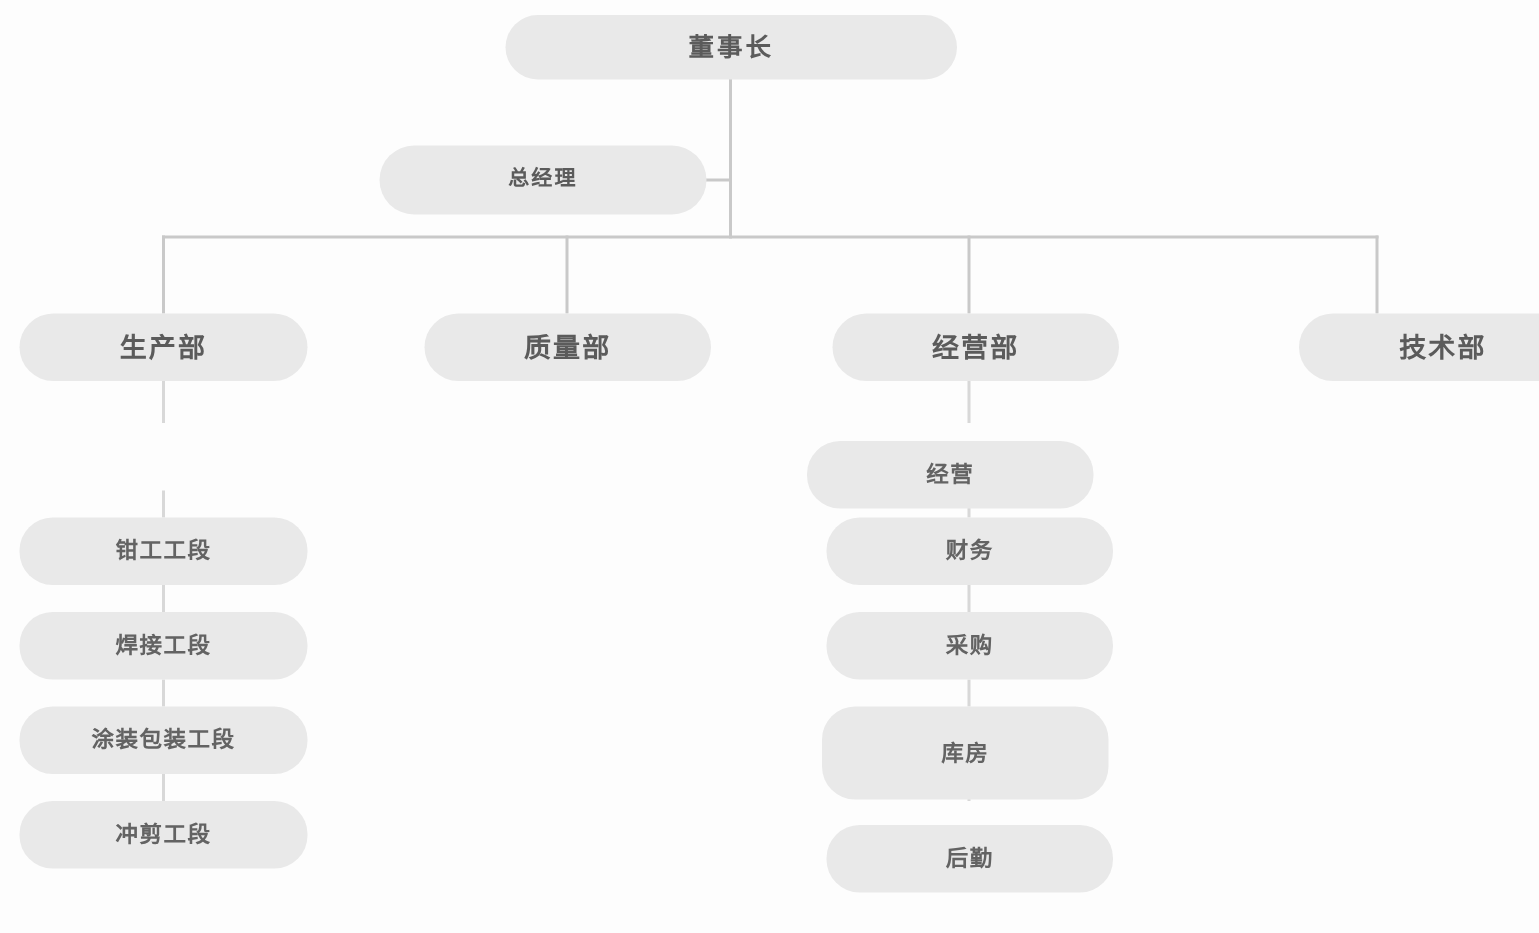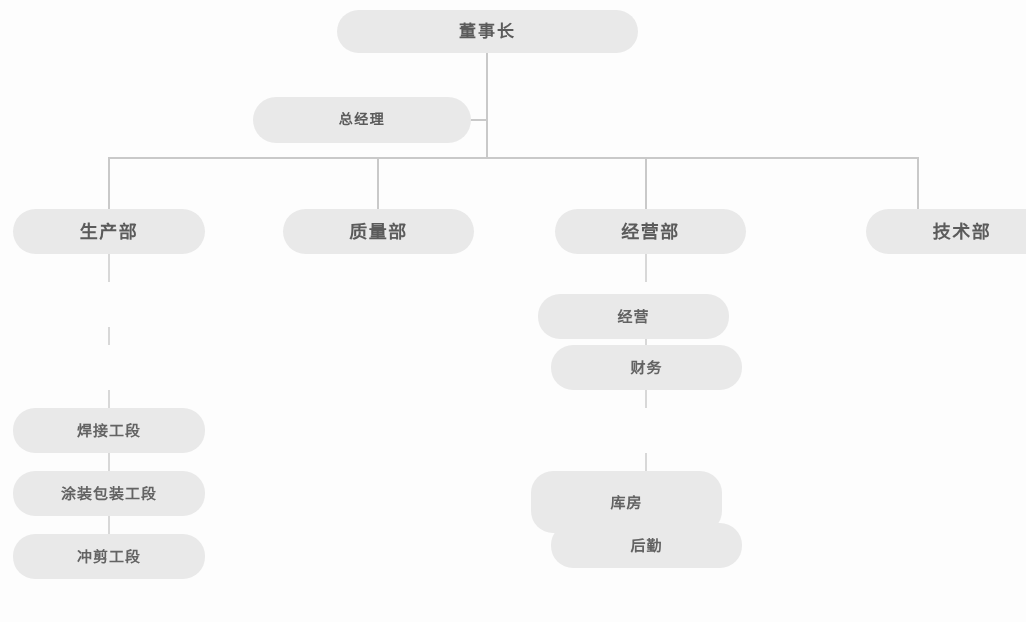--- a/index.html
+++ b/index.html
@@ -106,29 +106,31 @@
 
   <div class="node level-dept" style="left:283px; top:209px; width:191px; height:45px;">质量部</div>
 
   <div class="node level-dept" style="left:13px; top:209px; width:192px; height:45px;">生产部</div>
 
   <div class="node level-dept" style="left:555px; top:209px; width:191px; height:45px;">经营部</div>
 
   <div class="node level-dept" style="left:866px; top:209px; width:192px; height:45px;">技术部</div>
 
 
+  <div class="node level-sub" style="left:13px; top:345px; width:192px; height:45px;">钳工工段</div>
 
   <div class="node level-sub" style="left:13px; top:408px; width:192px; height:45px;">焊接工段</div>
 
   <div class="node level-sub" style="left:13px; top:471px; width:192px; height:45px;">涂装包装工段</div>
 
   <div class="node level-sub" style="left:13px; top:534px; width:192px; height:45px;">冲剪工段</div>
 
   <div class="node level-sub" style="left:538px; top:282px; width:191px; height:45px;margin-top:12px;">经营</div>
 
   <div class="node level-sub" style="left:551px; top:345px; width:191px; height:45px;">财务</div>
 
+  <div class="node level-sub" style="left:551px; top:408px; width:191px; height:45px;">采购</div>
 
-  <div class="node level-sub" style="left:531px; top:471px; width:191px; height:62px;">库房</div>
+  <div class="node level-sub" style="left:548px; top:471px; width:191px; height:62px;">库房</div>
 
-  <div class="node level-sub" style="left:551px; top:523px; width:191px; height:45px;">后勤</div>
+  <div class="node level-sub" style="left:551px; top:550px; width:191px; height:45px;">后勤</div>
 
 </div>
 
 </body></html>

